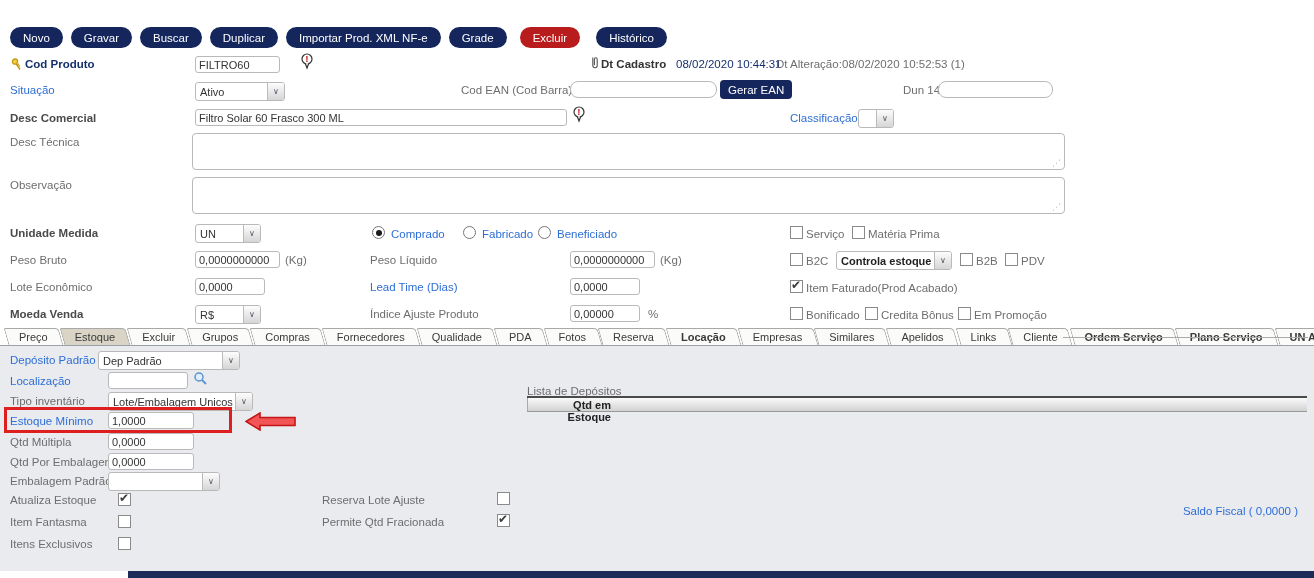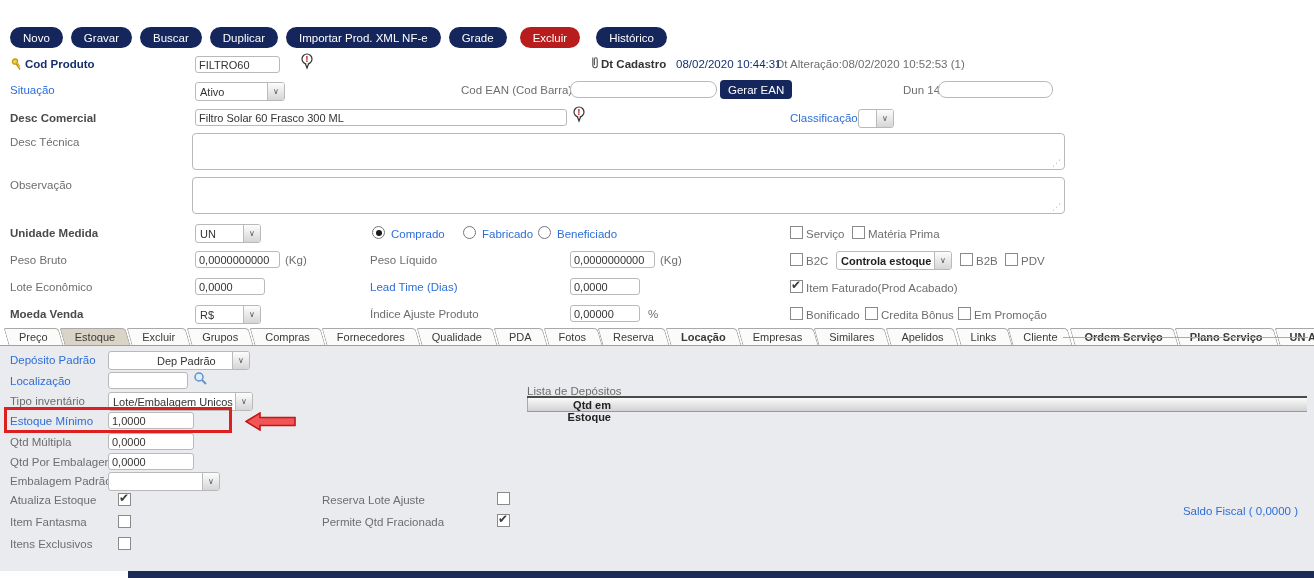--- a/index.html
+++ b/index.html
@@ -232,21 +232,21 @@
       </div><div class="tab bold">
         <span>Plano Serviço</span>
       </div><div class="tab bold">
         <span>UN Alternativa</span>
       </div></div>
   <div class="strip-line"></div>
 
   <div class="panel"></div>
 
   <span class="lbl blue" style="left:10px; top:354px;">Depósito Padrão</span>
-  <div class="sel" style="left:108px; top:351px; width:142px;padding-left:44px;">
+  <div class="sel" style="left:98px; top:351px; width:142px;">
     <span class="sel-text">Dep Padrão</span>
     <span class="sel-btn">∨</span>
   </div>
 
   <span class="lbl blue" style="left:10px; top:375px;">Localização</span>
   <input class="inp" style="left: 108px; top: 372px; width: 80px;" value="">
   <span class="icon" style="left:193px; top:371px;">
     <svg width="15" height="15" viewBox="0 0 15 15">
         <circle cx="6" cy="6" r="4" fill="#dfeefc" stroke="#5b93cf" stroke-width="1.5"></circle>
         <line x1="9" y1="9" x2="13" y2="13" stroke="#5b93cf" stroke-width="1.8"></line>

